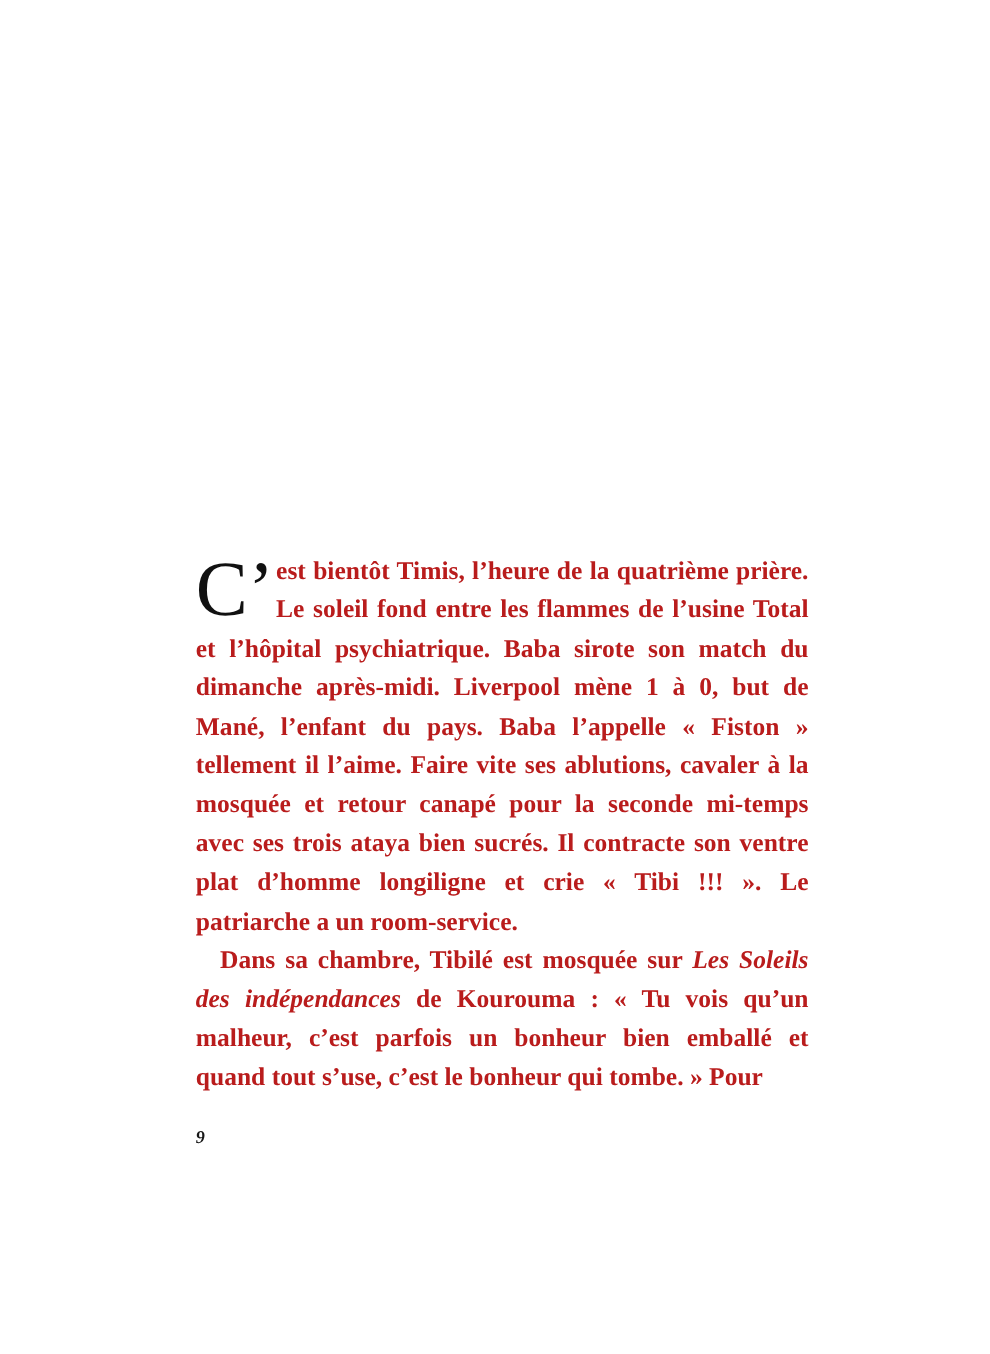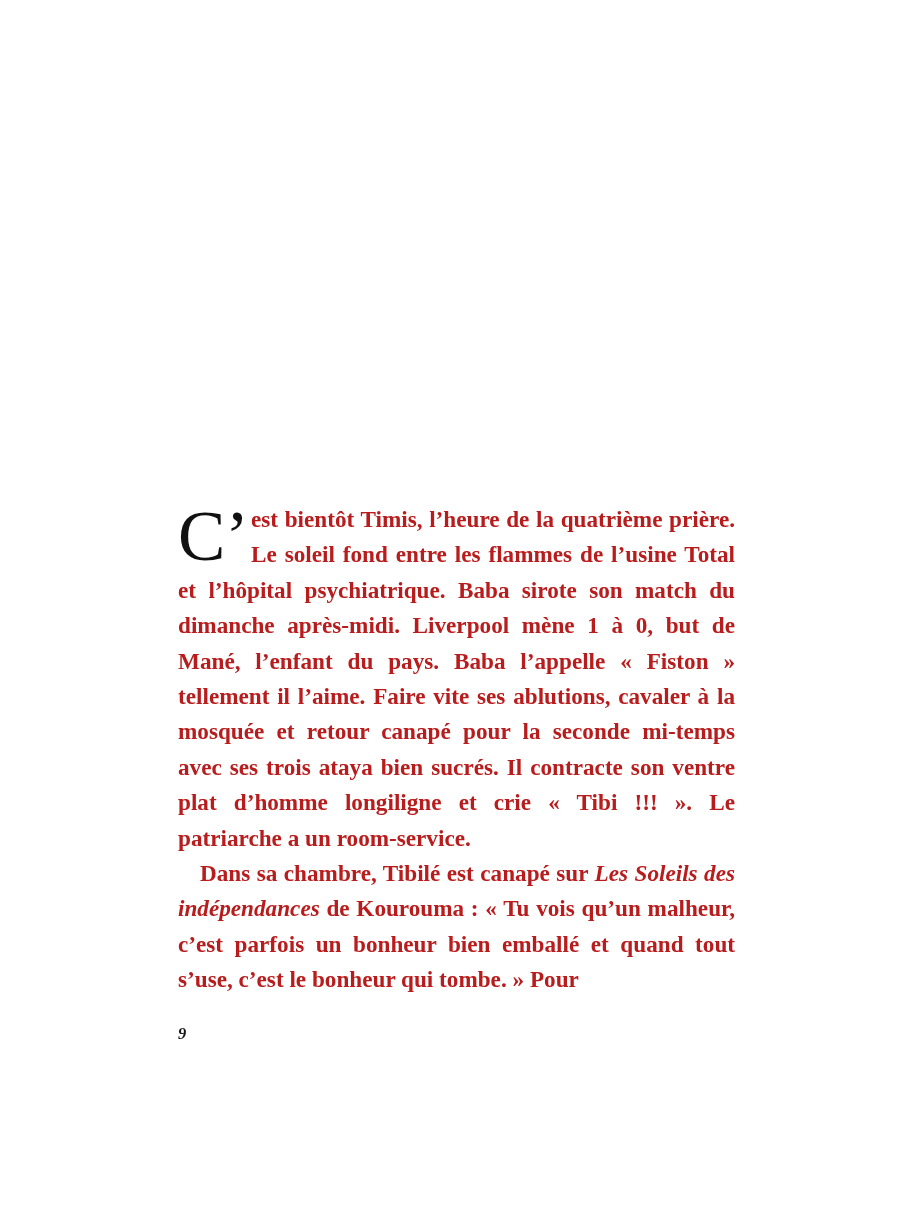--- a/index.html
+++ b/index.html
@@ -77,19 +77,19 @@
 </style>
 </head>
 <body>
 
 <div class="page">
 
   <div class="textblock">
 
     <p class="para has-dropcap">C’est bientôt Timis, l’heure de la quatrième prière. Le soleil fond entre les flammes de l’usine Total et l’hôpital psychiatrique. Baba sirote son match du dimanche après-midi. Liverpool mène 1 à 0, but de Mané, l’enfant du pays. Baba l’appelle « Fiston » tellement il l’aime. Faire vite ses ablutions, cavaler à la mosquée et retour canapé pour la seconde mi-temps avec ses trois ataya bien sucrés. Il contracte son ventre plat d’homme longiligne et crie « Tibi !!! ». Le patriarche a un room-service.</p>
 
-    <p class="para"><span>Dans sa chambre, Tibilé est canapé sur </span><span class="title-italic">Les Soleils des indépendances</span><span> de Kourouma : « Tu vois qu’un malheur, c’est parfois un bonheur bien emballé et quand tout s’use, c’est le bonheur qui tombe. » Pour</span></p>
+    <p class="para"><span>Dans sa chambre, Tibilé est mosquée sur </span><span class="title-italic">Les Soleils des indépendances</span><span> de Kourouma : « Tu vois qu’un malheur, c’est parfois un bonheur bien emballé et quand tout s’use, c’est le bonheur qui tombe. » Pour</span></p>
 
   </div>
 
   <div class="folio">9</div>
 
 </div>
 
 </body></html>

